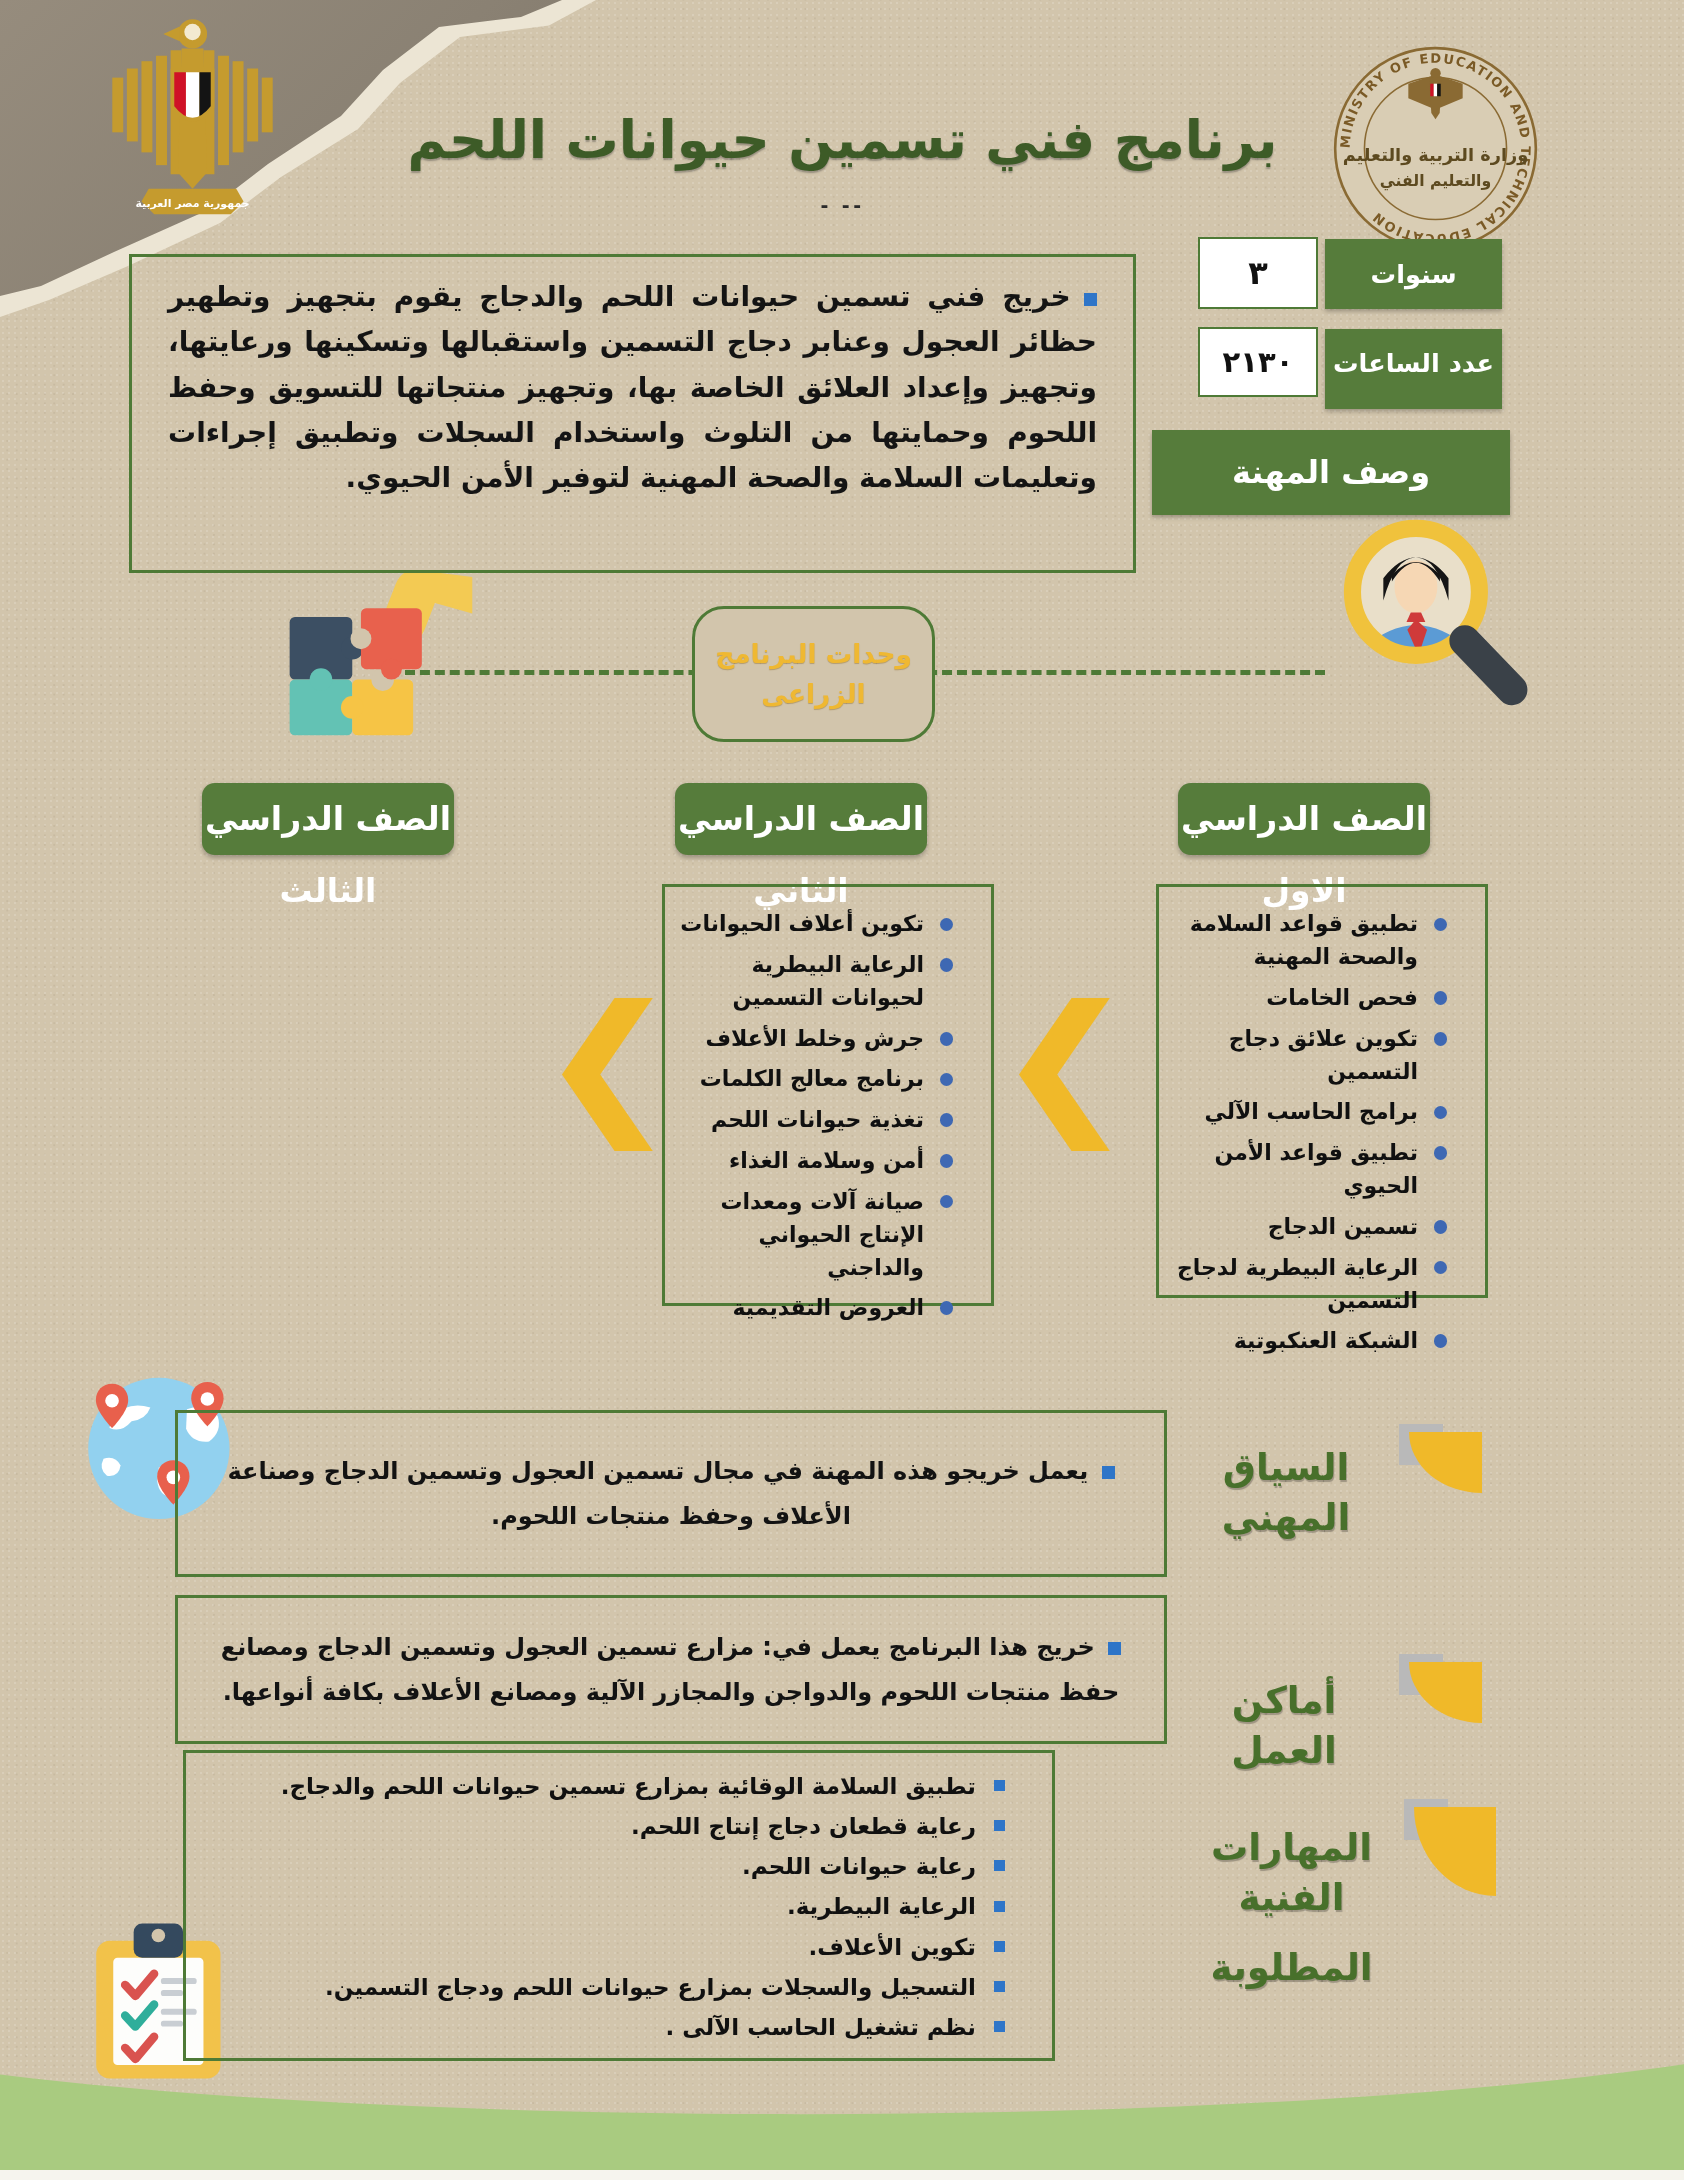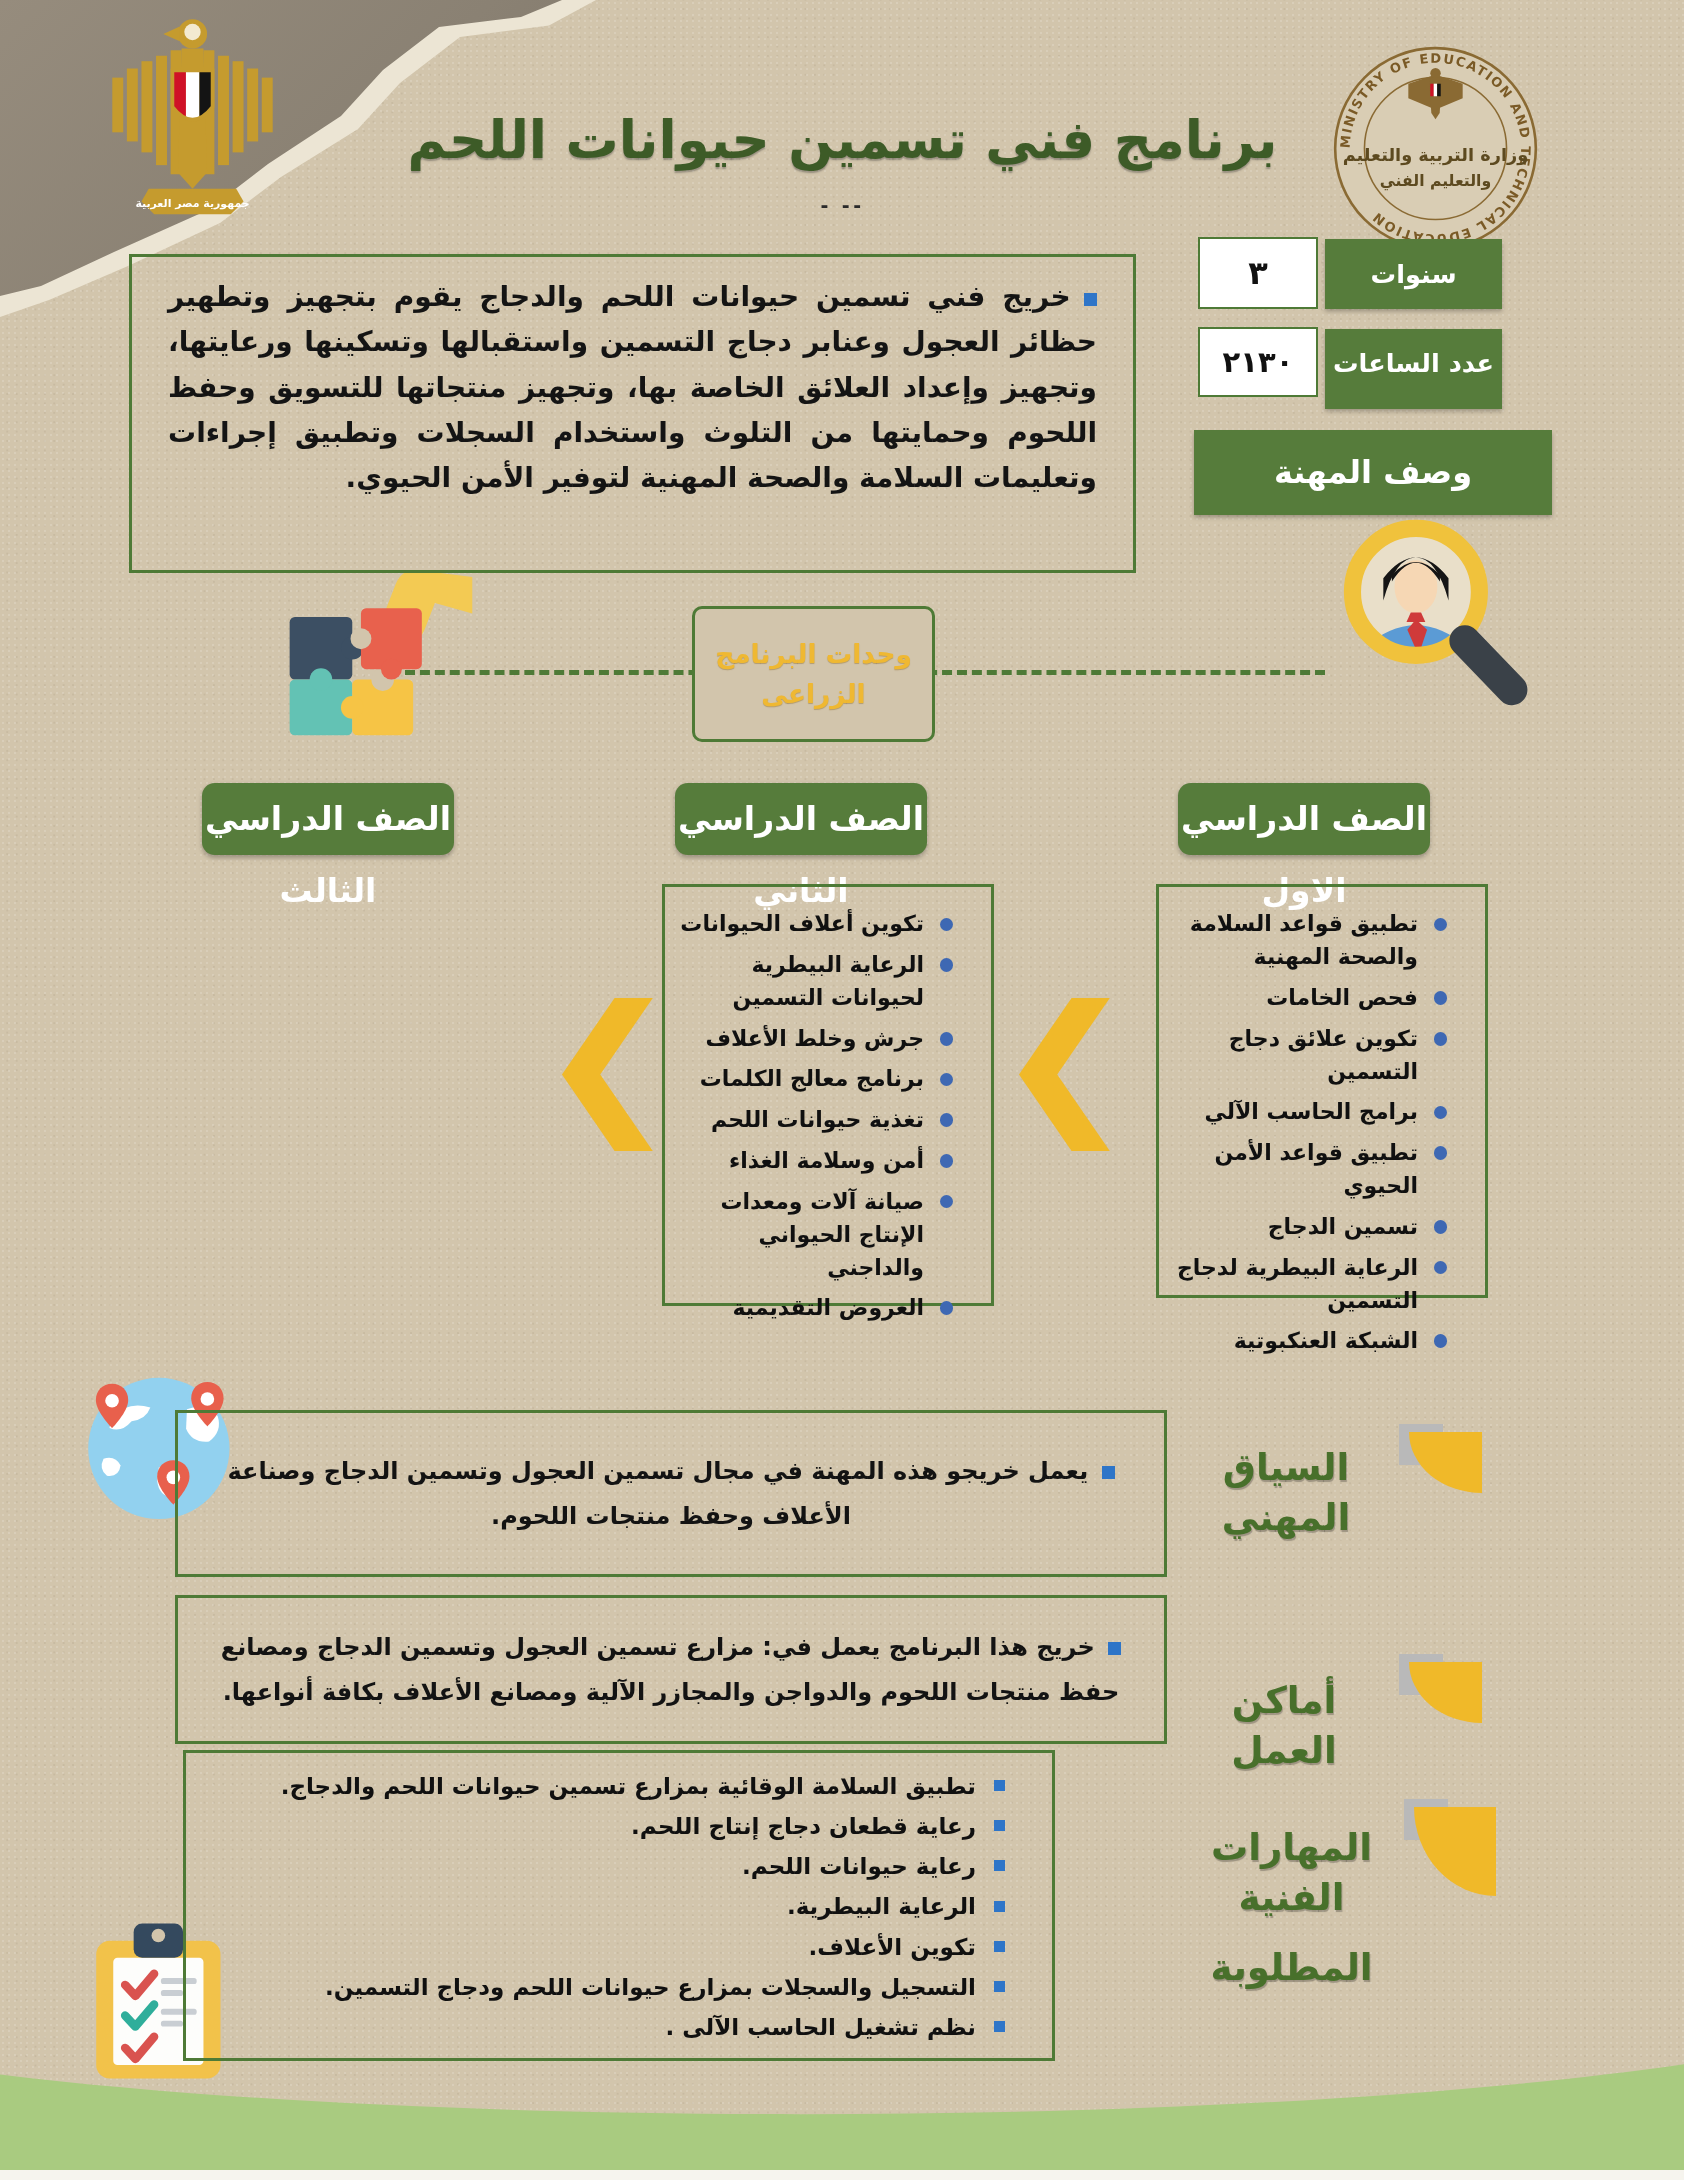--- a/index.html
+++ b/index.html
@@ -37,21 +37,21 @@
   .info-label { font-size:25.6px; }
   .desc-box { position:absolute; left:129px; top:254px; width:1007px; height:319px; z-index:4;
     border:3.4px solid #4e7a36; box-sizing:border-box; }
   .desc-text { direction:rtl; text-align:justify; padding:17px 36px 6.8px 36px;
     font-size:28px; line-height:1.62; font-weight:bold; color:#141414; }
   .sq-bullet { display:inline-block; width:12.8px; height:12.8px; background:#2e75c8; margin-left:13.6px; }
 
   .connector { position:absolute; left:405px; top:670px; width:920px; height:0;
     border-top:5.1px dashed #4e7a36; z-index:2; }
   .units-badge { position:absolute; left:692px; top:606px; width:243px; height:136px; z-index:3;
-    background:#d2c5ac; border:3.4px solid #4e7a36; border-radius:10px; box-sizing:border-box;
+    background:#d2c5ac; border:3.4px solid #4e7a36; border-radius:32px; box-sizing:border-box;
     display:flex; flex-direction:column; align-items:center; justify-content:center; direction:rtl; }
   .units-badge div { color:#efb832; font-size:26.4px; font-weight:900; line-height:1.5;
     text-shadow:0 0.9px 0.9px rgba(120,80,0,0.35); }
 
   .grade-header { position:absolute; top:783px; width:252px; height:72px; z-index:4;
     line-height:72px; font-size:33px; direction:rtl; border-radius:12.8px; }
   .grade-box { position:absolute; top:884px; width:332px; z-index:4;
     border:3.4px solid #4e7a36; box-sizing:border-box; }
   .grade-box ul, .skills-box ul { list-style:none; margin:0; padding:20.4px 36px 12px 10.2px; direction:rtl; }
   .grade-box li { position:relative; padding-right:31px; text-align:right; font-weight:bold;
@@ -148,21 +148,21 @@
 
   <div class="page-title">برنامج فني تسمين حيوانات اللحم</div>
   <div class="title-marks">- --</div>
 
   <div class="abs z4 green-box info-label" style="left:1325px; top:239px; width:177px; height:70px; line-height:70px;">سنوات الدراسة</div>
   <div class="abs z4 value-box" style="left:1198px; top:237px; width:116px; height:68px; line-height:68px; font-size:32px;">٣</div>
 
   <div class="abs z4 green-box info-label" style="left:1325px; top:329px; width:177px; height:80px; line-height:68px;">عدد الساعات</div>
   <div class="abs z4 value-box" style="left:1198px; top:327px; width:116px; height:66px; line-height:66px; font-size:29px;">٢١٣٠</div>
 
-  <div class="abs z4 green-box" style="left:1152px; top:430px; width:358px; height:85px; line-height:85px; font-size:32px;margin-left:42px;">وصف المهنة</div>
+  <div class="abs z4 green-box" style="left:1152px; top:430px; width:358px; height:85px; line-height:85px; font-size:32px;">وصف المهنة</div>
 
   <div class="desc-box">
     <div class="desc-text"><span class="sq-bullet"></span><span>خريج فني تسمين حيوانات اللحم والدجاج يقوم بتجهيز وتطهير حظائر العجول وعنابر دجاج التسمين واستقبالها وتسكينها ورعايتها، وتجهيز وإعداد العلائق الخاصة بها، وتجهيز منتجاتها للتسويق وحفظ اللحوم وحمايتها من التلوث واستخدام السجلات وتطبيق إجراءات وتعليمات السلامة والصحة المهنية لتوفير الأمن الحيوي.</span></div>
   </div>
 
   <svg class="abs z3" style="left:274px; top:566px;" width="200" height="175" viewBox="0 0 230 200">
     <path d="M228,12 L164,4 Q147,3 140,20 L126,56 Q121,73 138,79 L153,84 Q167,88 173,73 L185,42 L228,54 Z" fill="#f3ca53"></path>
     <rect x="18" y="58" width="72" height="72" rx="6" fill="#3c4f63"></rect>
     <circle cx="90" cy="94" r="13" fill="#3c4f63"></circle>
     <rect x="18" y="130" width="72" height="64" rx="6" fill="#63c2b4"></rect>

